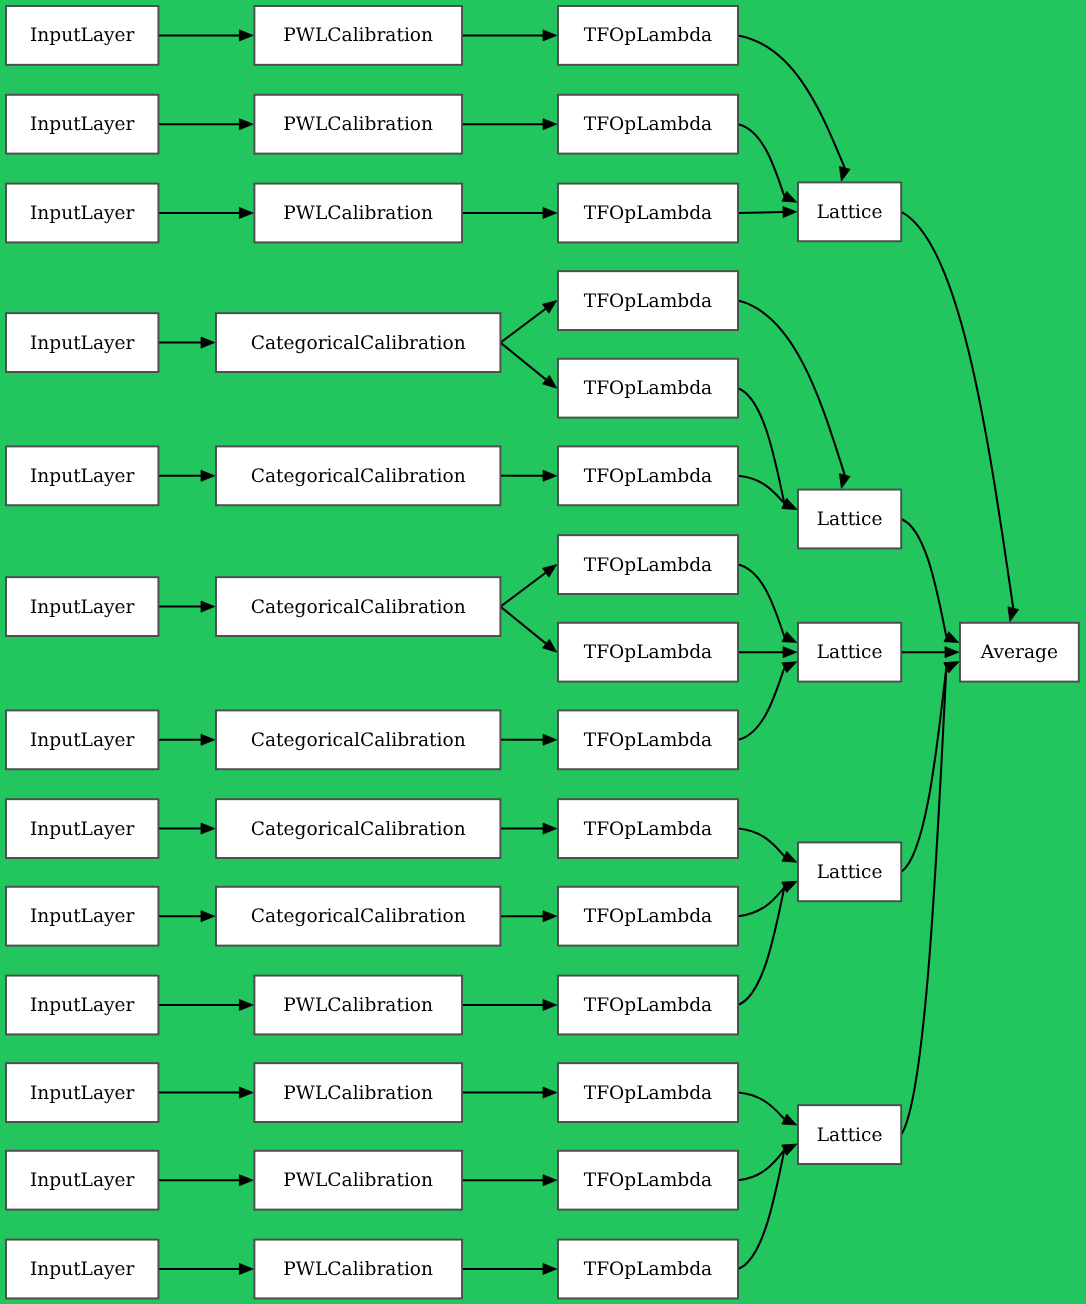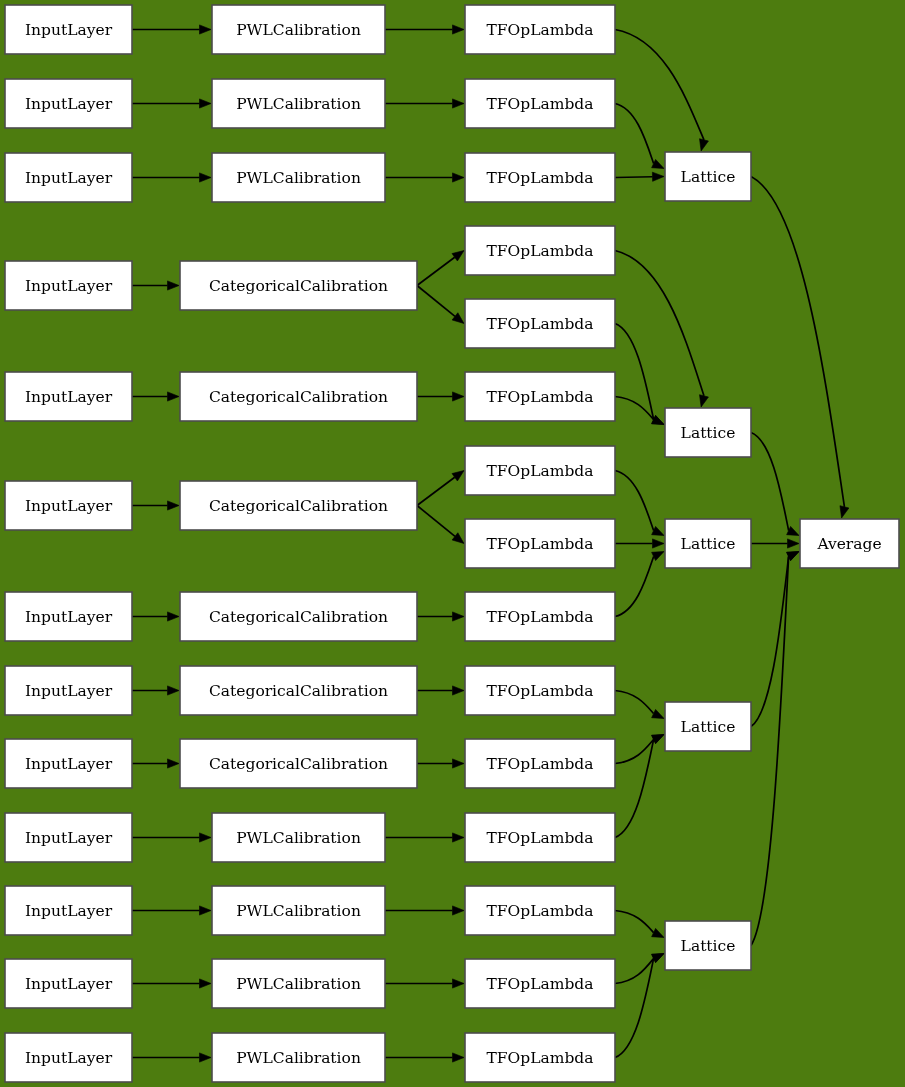--- a/index.html
+++ b/index.html
@@ -4,21 +4,21 @@
 <style>
   html, body {
     margin: 0;
     padding: 0;
     background: #ffffff;
   }
   #canvas {
     position: relative;
     width: 905px;
     height: 1087px;
-    background: #4d7c0f;
+    background: #22c55e;
     overflow: hidden;
     font-family: "DejaVu Serif", "Liberation Serif", serif;
   }
   #graph-svg {
     position: absolute;
     left: 0;
     top: 0;
     width: 905px;
     height: 1087px;
   }

